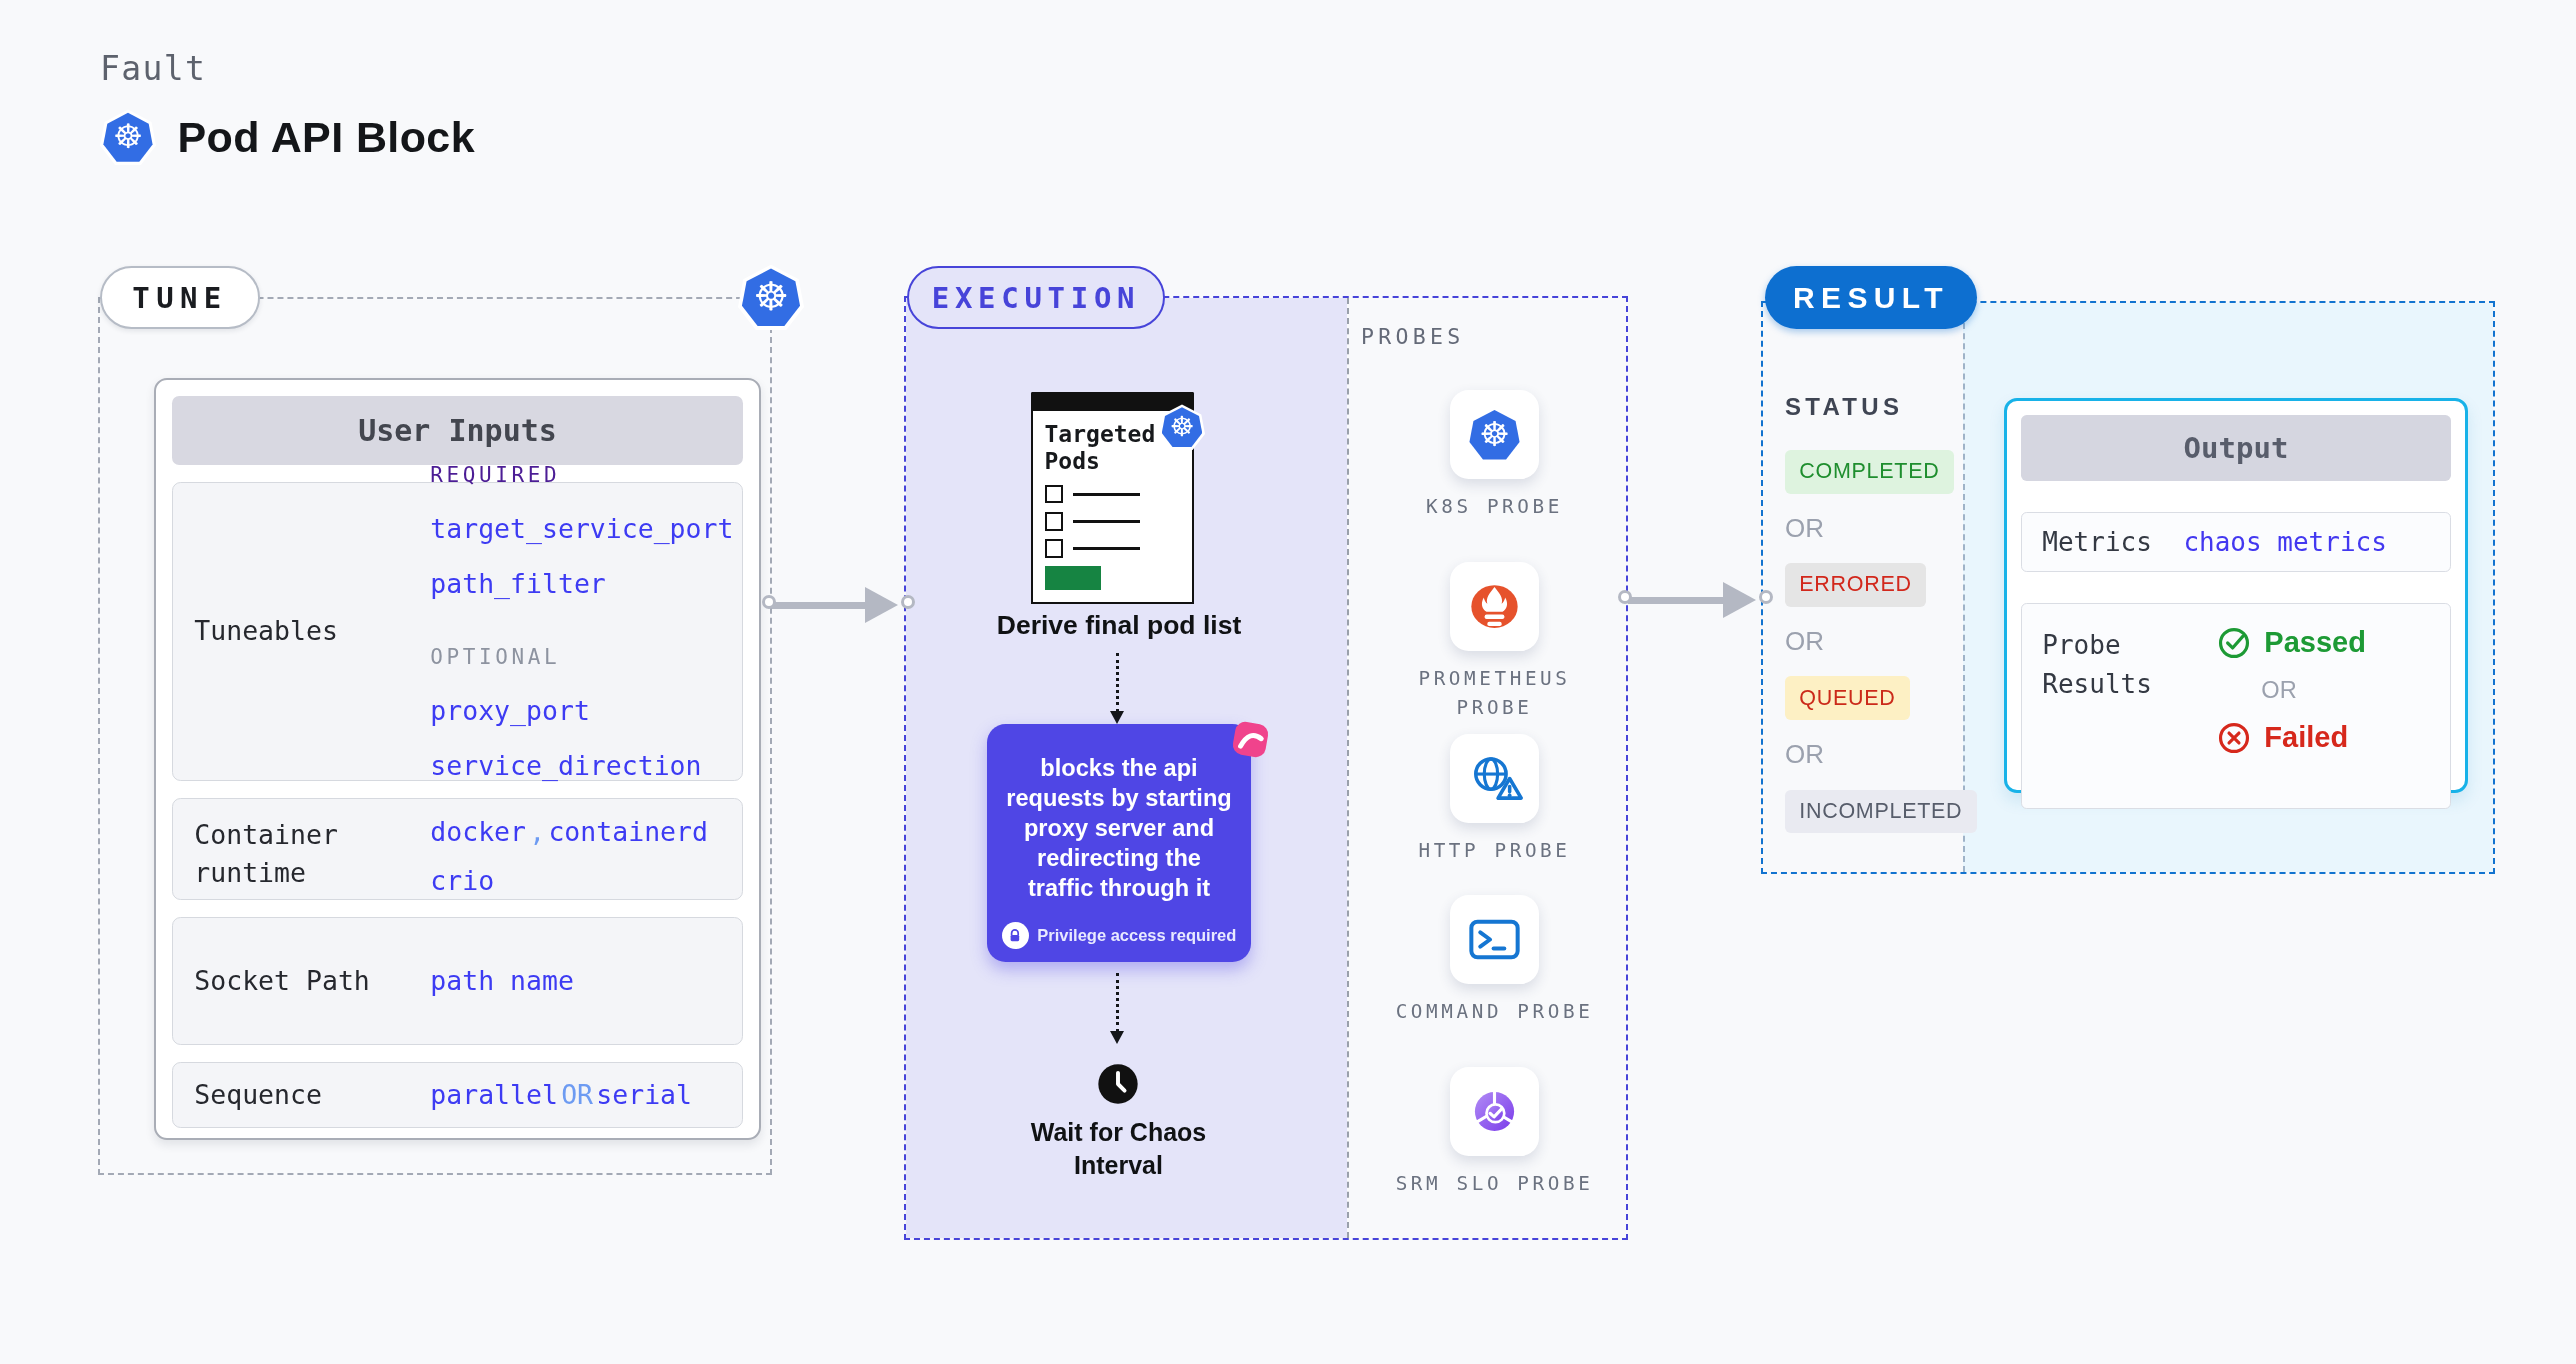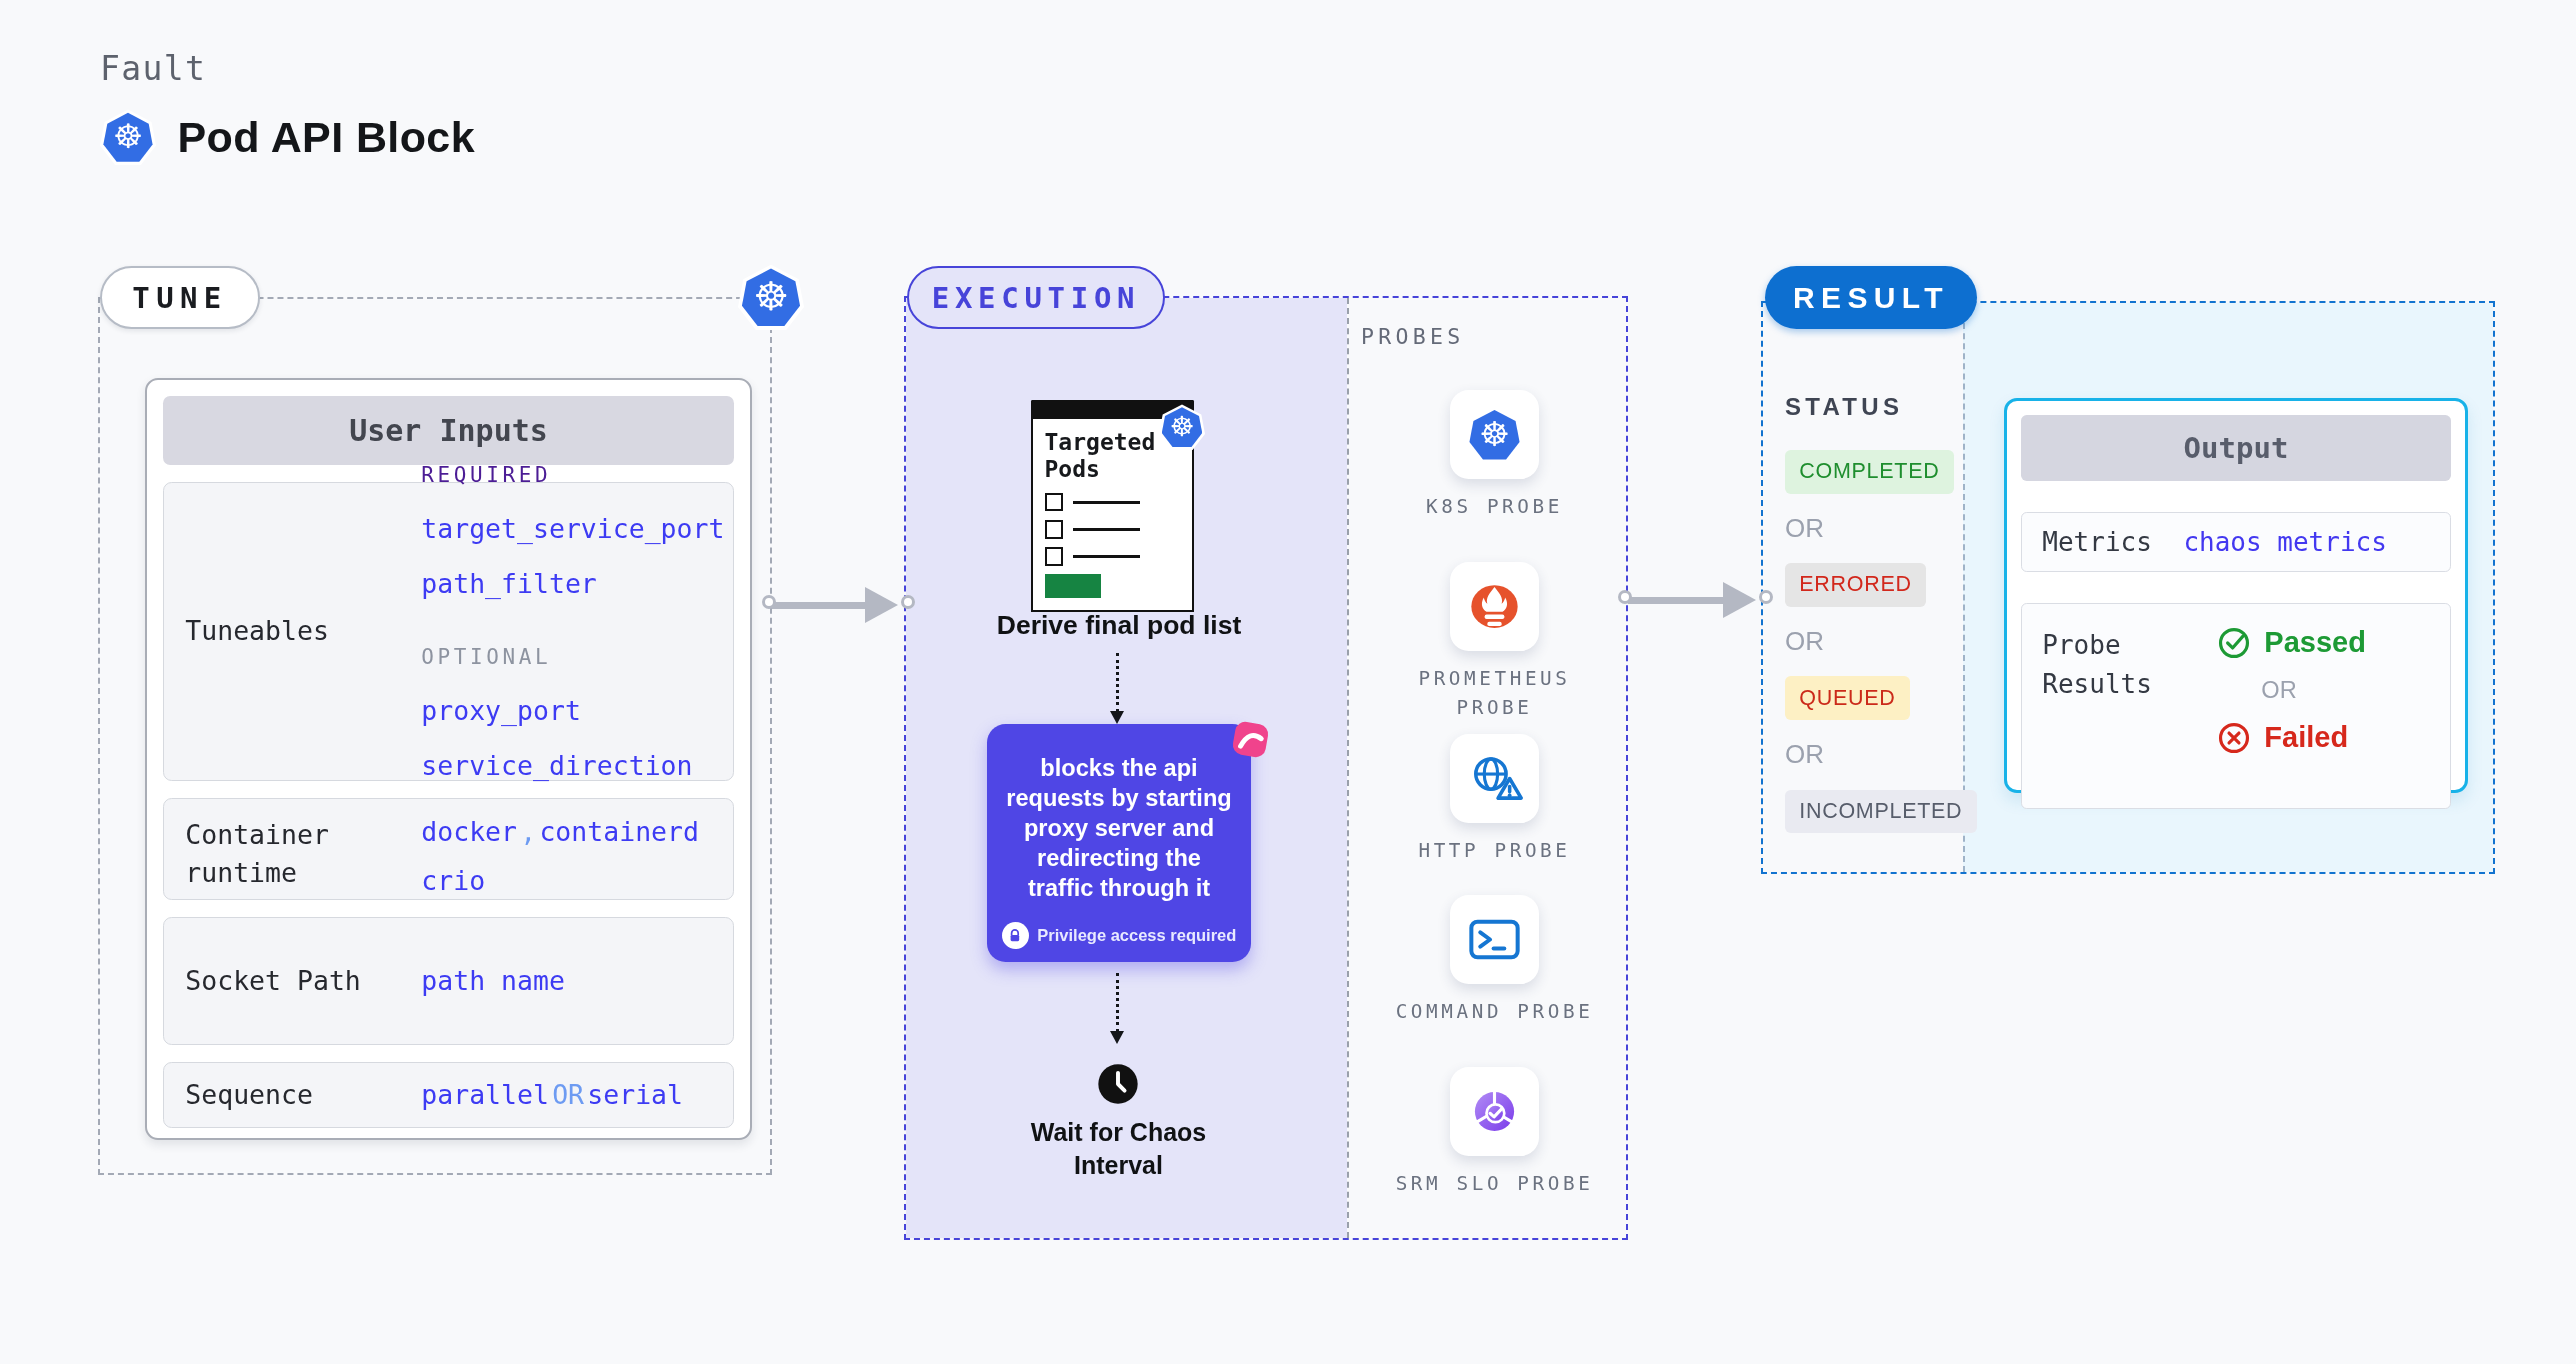--- a/index.html
+++ b/index.html
@@ -30,21 +30,21 @@
                color:#1a1c20; box-shadow:0 2.1px 5.7px rgba(30,40,60,.10); }
   .pill-exec { left:907px; top:266px; width:258px; background:#e4e4f9; border:2.9px solid #4744d9;
                font-family:"DejaVu Sans Mono",monospace; font-size:29px; letter-spacing:5.7px; color:#4744d9; }
   .pill-result { left:1765px; top:266px; width:212px; background:#0d6fd0; color:#fff;
                  font-size:30px; letter-spacing:6.4px; box-shadow:0 2.9px 7.2px rgba(13,111,208,.35); }
 
   
   .tune-box { position:absolute; left:98px; top:297px; width:674px; height:878px;
               border:2.1px dashed #a3a9b5; }
   .tune-k8s { position:absolute; left:738px; top:264px; z-index:6; }
-  .ui-card { position:absolute; left:145px; top:378px; width:607px; height:762px;
+  .ui-card { position:absolute; left:154px; top:378px; width:607px; height:762px;
              background:#fff; border:2.1px solid #a9adb6; border-radius:13px;
              box-shadow:0 4.3px 10px rgba(30,40,60,.10); padding:15.8px; }
   .ui-header { height:69px; background:#d8d8e1; border-radius:7.2px; display:flex;
                align-items:center; justify-content:center; font-family:"DejaVu Sans Mono",monospace;
                font-size:30px; font-weight:700; color:#43464f; margin-bottom:17px; }
   .ui-row { background:#f4f5f8; border:1.4px solid #d6d9df; border-radius:8.6px;
             display:flex; margin-bottom:17px; padding:17px 0 17px 21.5px; }
   .ui-row:last-child { margin-bottom:0; }
   .ui-label { width:236px; font-family:"DejaVu Sans Mono",monospace; font-size:26.5px;
               color:#26282e; line-height:1.45; }
@@ -74,21 +74,21 @@
   .fa-dot.l { left:0; } .fa-dot.r { right:0; z-index:2; }
   .arrow-1 { left:762px; top:587px; width:153px; }
   .arrow-2 { left:1618px; top:582px; width:155px; }
 
   
   .exec-box { position:absolute; left:904px; top:296px; width:724px; height:944px;
               border:2.9px dashed #4744d9; }
   .exec-left { position:absolute; left:0; top:0; width:441px; height:100%; background:#e4e4f9; }
   .probes-divider { position:absolute; left:441px; top:0; bottom:0; border-left:2.1px dashed #9aa0ab; }
 
-  .pods-card { position:absolute; left:1031px; top:400px; width:163px; z-index:3; }
+  .pods-card { position:absolute; left:1031px; top:392px; width:163px; z-index:3; }
   .pods-topbar { height:18.6px; background:#111; border-radius:1.4px 1.4px 0 0; }
   .pods-body { background:#fff; border:2.9px solid #111; border-top:none; padding:10px 11.5px 11.5px; }
   .pods-title { font-family:"DejaVu Sans Mono",monospace; font-weight:700; font-size:23px;
                 color:#17191c; line-height:1.18; margin-bottom:10px; }
   .check-row { display:flex; align-items:center; gap:10px; margin-bottom:8.6px; }
   .check-box { width:18.6px; height:18.6px; border:2.9px solid #111; }
   .check-line { width:67px; height:2.9px; background:#111; }
   .green-bar { width:56px; height:24px; background:#168442; margin-top:2.9px; }
   .pods-k8s { position:absolute; left:1159px; top:404px; z-index:4; }
 

